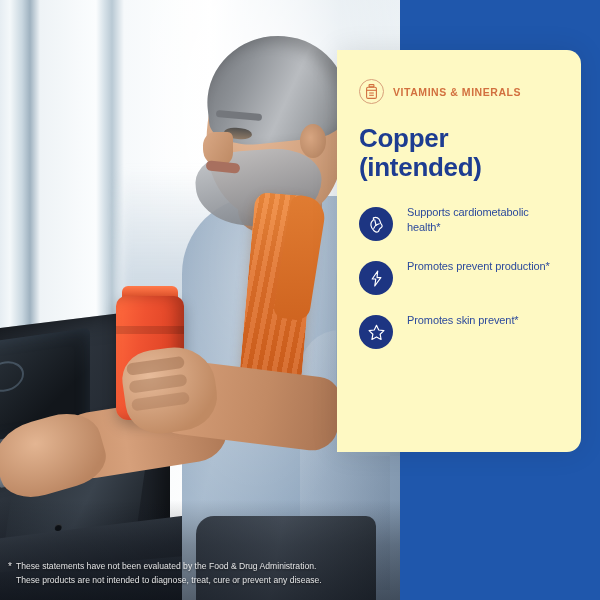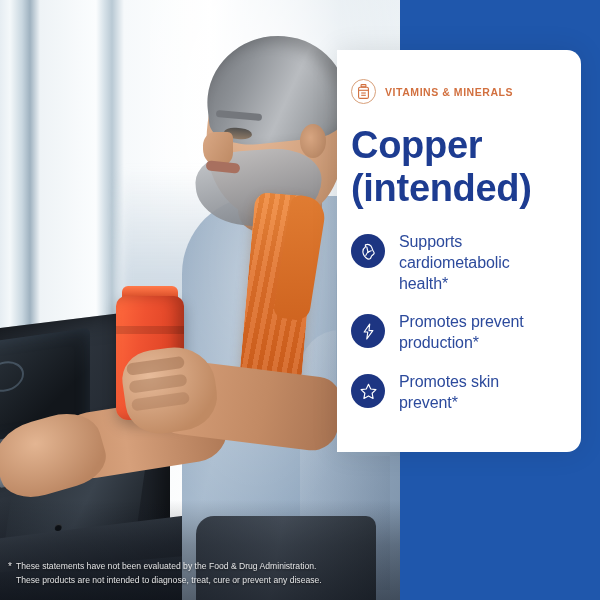--- a/index.html
+++ b/index.html
@@ -251,57 +251,57 @@
   }
   
   .photo-foot-shade{
     position:absolute; left:0; top:500px; width:400px; height:100px;
     background:linear-gradient(180deg, rgba(10,14,22,0) 0%, rgba(10,14,22,.30) 45%, rgba(8,12,20,.52) 100%);
   }
 
   
   .info-card {
     position:absolute; left:337px; top:50px; width:244px; height:402px;
-    background:#ffffff;
+    background:#fef9c3;
     border-radius:0 14px 14px 0;
     box-shadow:0 0 28px rgba(0,0,0,.10);
-    padding:29px 22px 0 14px;
+    padding:29px 22px 0 22px;
   }
 
   
   .eyebrow { display:flex; align-items:center; gap:9px; margin-bottom:20px; }
   .eyebrow-badge {
     width:25px; height:25px; border-radius:50%;
     border:1.4px solid #d8a07a;
     display:flex; align-items:center; justify-content:center;
     flex:0 0 auto;
   }
   .eyebrow-text {
     font-size:10.5px; font-weight:bold; letter-spacing:.55px;
     color:#d2703f; white-space:nowrap;
   }
 
   
   .headline {
-    font-size:38px; font-weight:bold; line-height:1.12;
+    font-size:26px; font-weight:bold; line-height:1.12;
     color:#1d3c91; letter-spacing:-.3px; margin-bottom:23px;
   }
   .headline .ln { display:block; }
 
   
   .benefits { display:flex; flex-direction:column; gap:18px; }
   .benefit { display:flex; align-items:flex-start; gap:14px; }
   .benefit-icon {
     width:34px; height:34px; border-radius:50%;
     background:#1d3582;
     display:flex; align-items:center; justify-content:center;
     flex:0 0 auto; margin-top:2px;
   }
   .benefit-text {
-    font-size:16px; line-height:1.30; color:#2c4a9c; letter-spacing:-.1px;
+    font-size:11px; line-height:1.30; color:#2c4a9c; letter-spacing:-.1px;
   }
 
   
   .footnote {
     position:absolute; left:8px; top:560px; width:380px;
     color:rgba(255,255,255,.88);
     font-size:8.6px; line-height:1.62;
     display:flex; gap:4px;
     text-shadow:0 1px 2px rgba(0,0,0,.55);
   }

